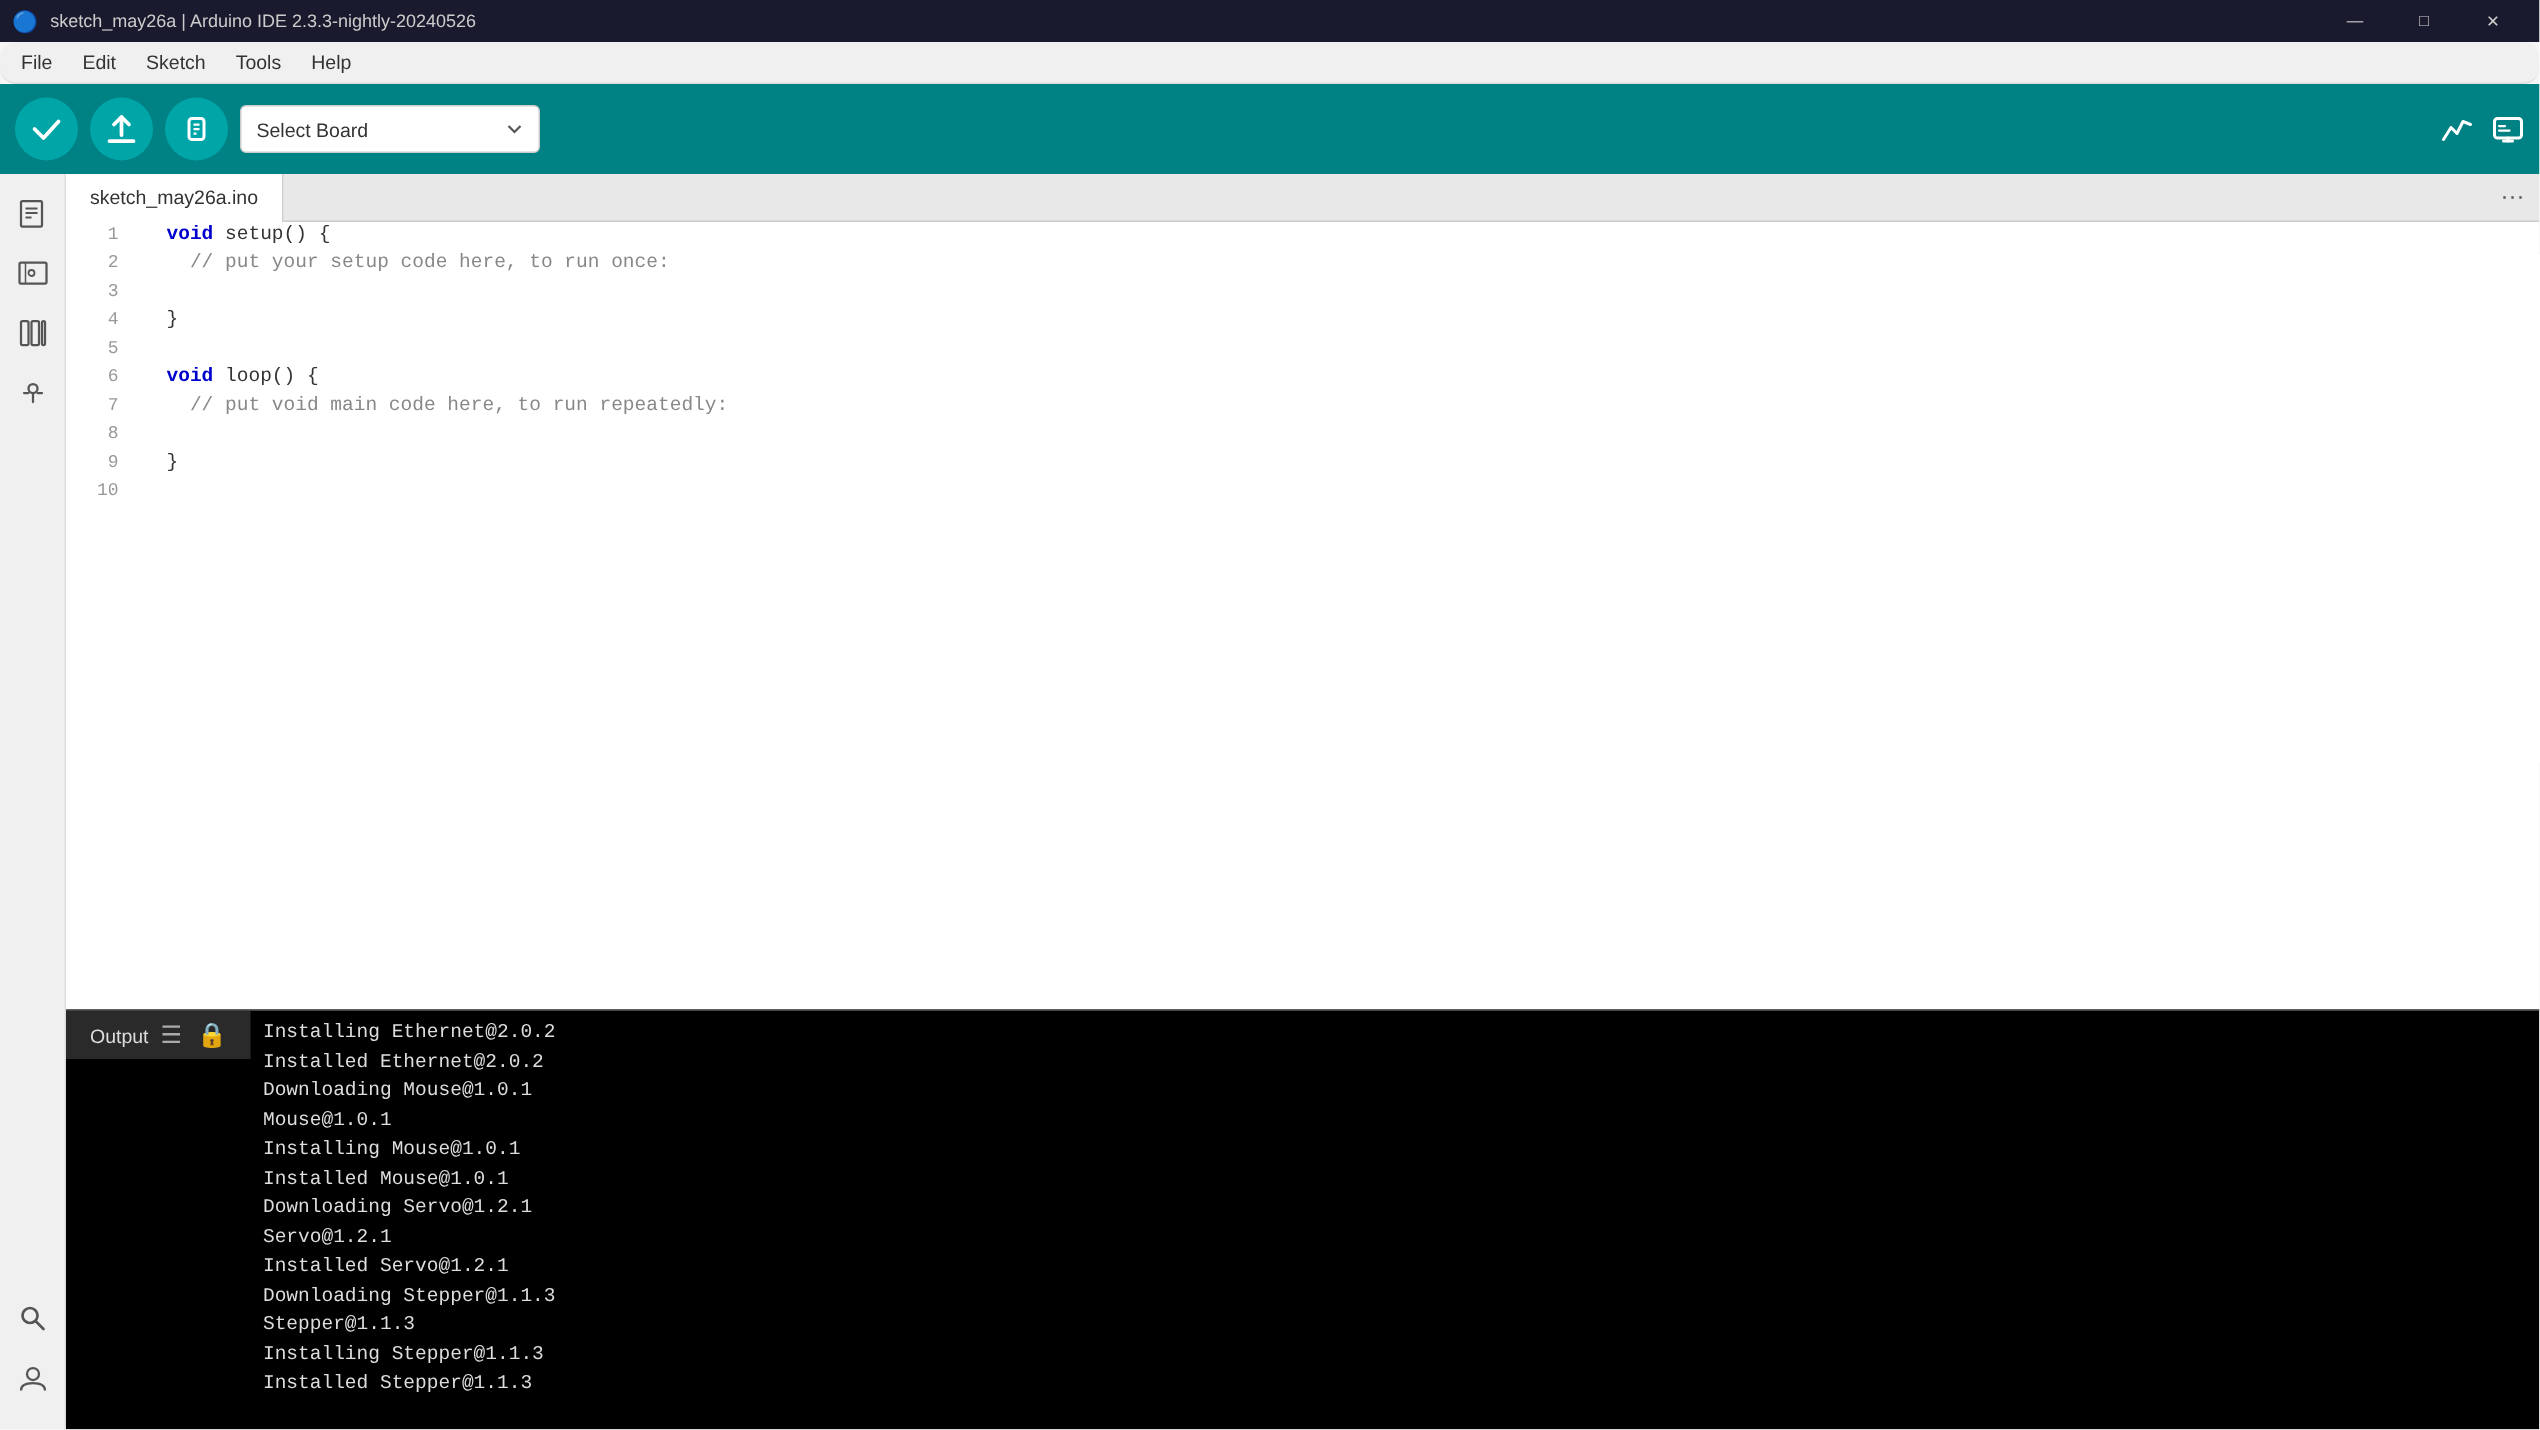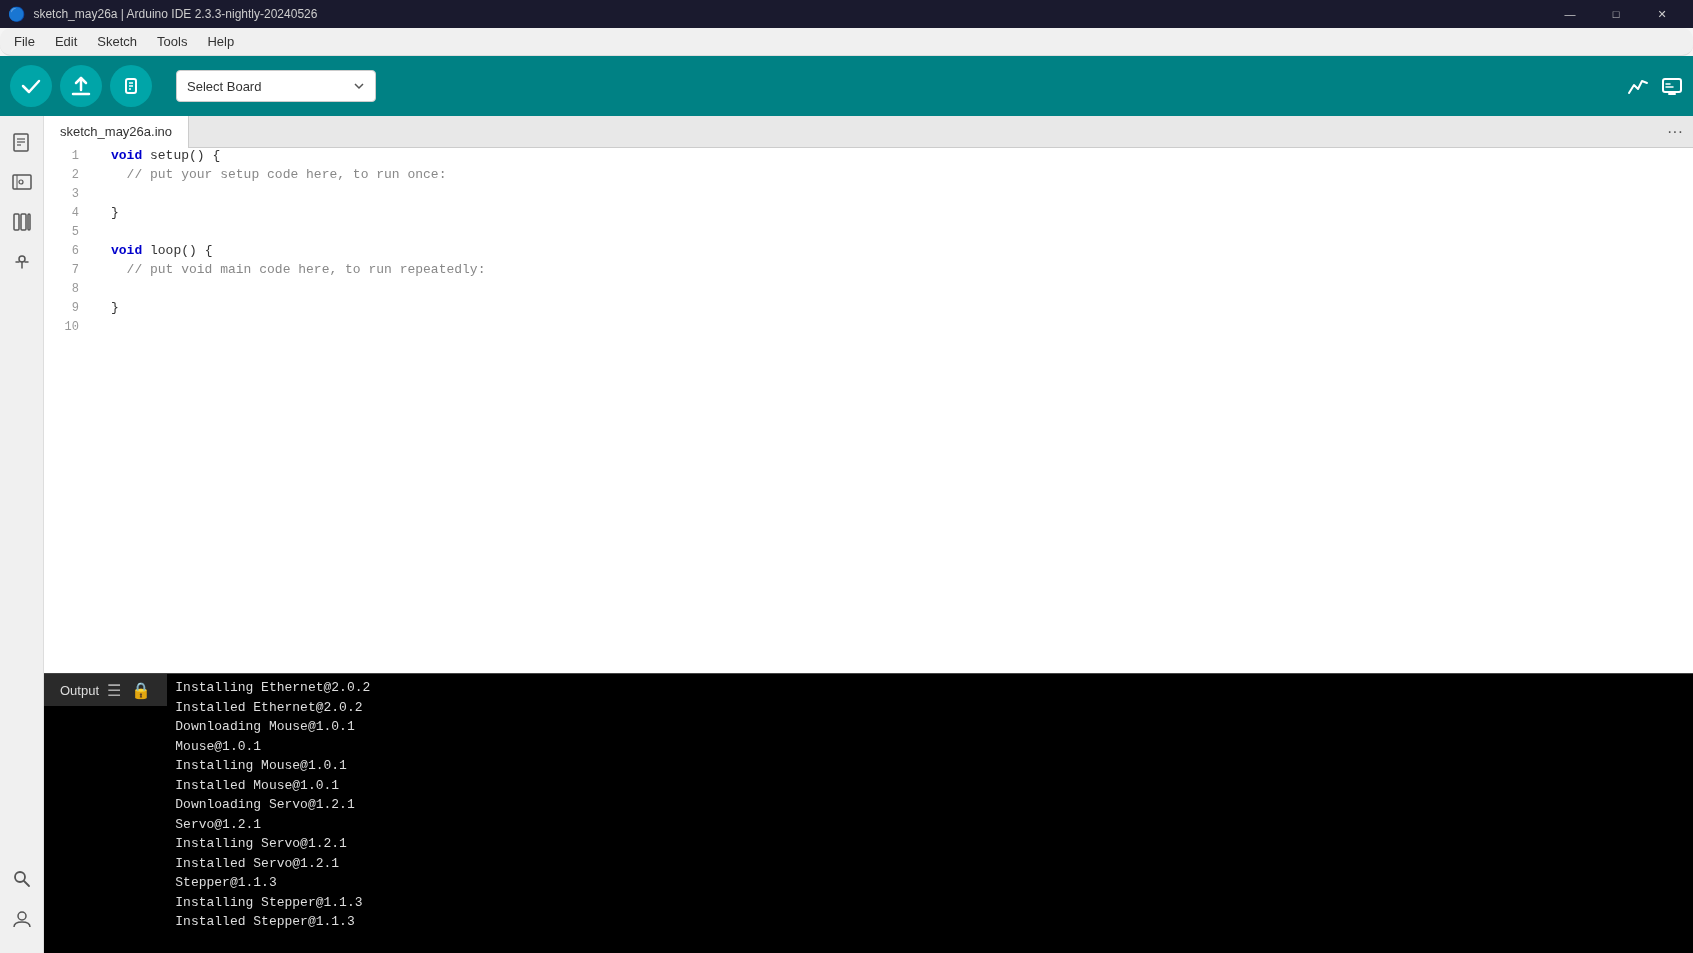--- a/index.html
+++ b/index.html
@@ -94,21 +94,20 @@
       border-radius: 4px;
       height: 32px;
       display: flex;
       align-items: center;
       padding: 0 10px;
       gap: 6px;
       min-width: 200px;
       cursor: pointer;
       font-size: 13px;
       color: #333;
-      margin-left: 16px;
     }
 
     .toolbar-right {
       margin-left: auto;
       display: flex;
       align-items: center;
       gap: 12px;
     }
     .toolbar-icon-btn {
       background: transparent;
@@ -471,21 +470,21 @@
       </div>
       <div class="output-content">
         <div>Installing Ethernet@2.0.2</div>
         <div>Installed Ethernet@2.0.2</div>
         <div>Downloading Mouse@1.0.1</div>
         <div>Mouse@1.0.1</div>
         <div>Installing Mouse@1.0.1</div>
         <div>Installed Mouse@1.0.1</div>
         <div>Downloading Servo@1.2.1</div>
         <div>Servo@1.2.1</div>
-        <div>Installing Servo@1.2.1</div>
         <div>Installed Servo@1.2.1</div>
+        <div>Downloading Stepper@1.1.3</div>
         <div>Stepper@1.1.3</div>
         <div>Installing Stepper@1.1.3</div>
         <div>Installed Stepper@1.1.3</div>
       </div>
     </div>
   </div>
 </div>
 
 </body></html>

